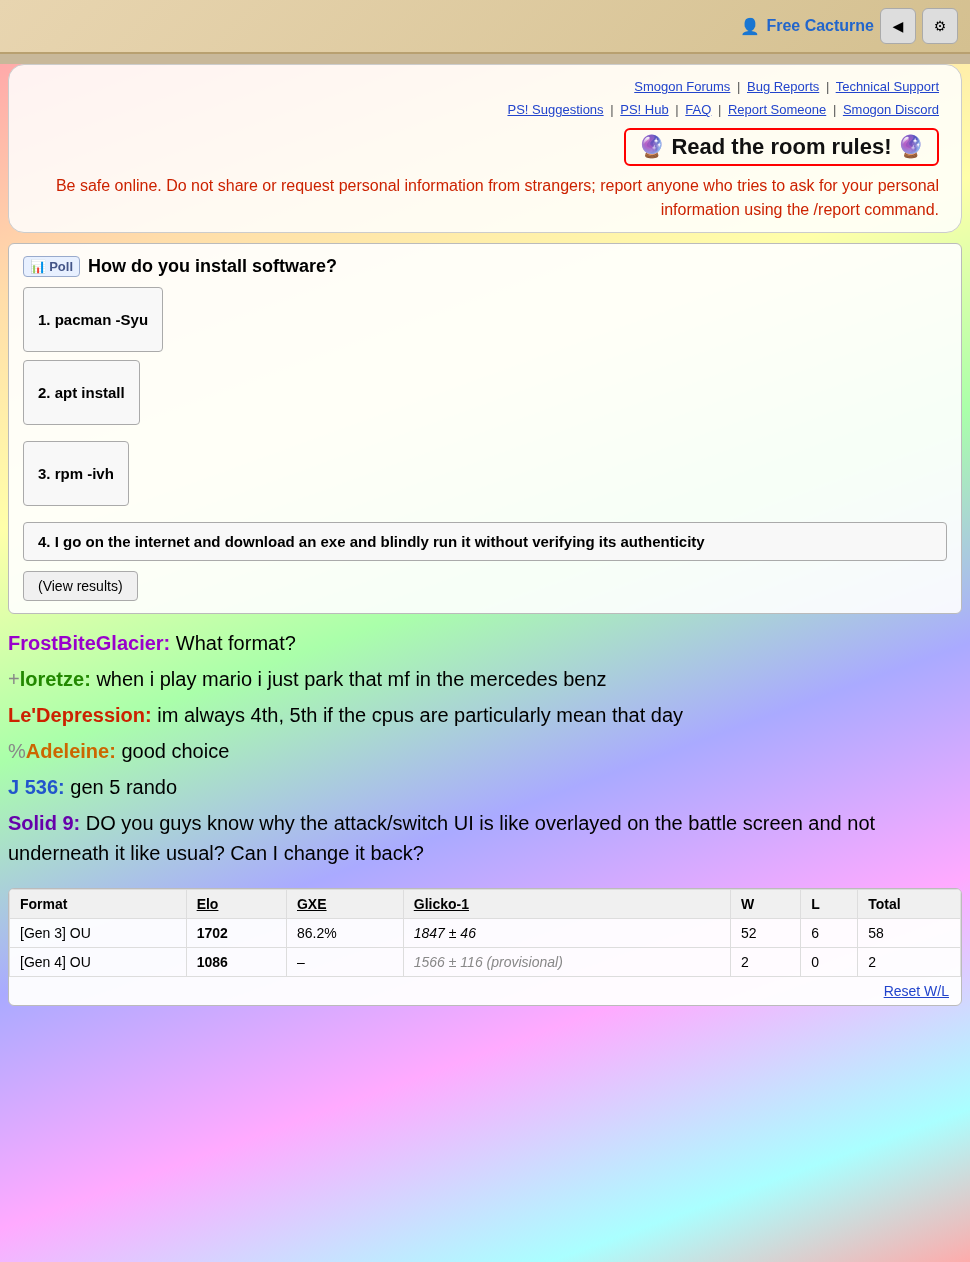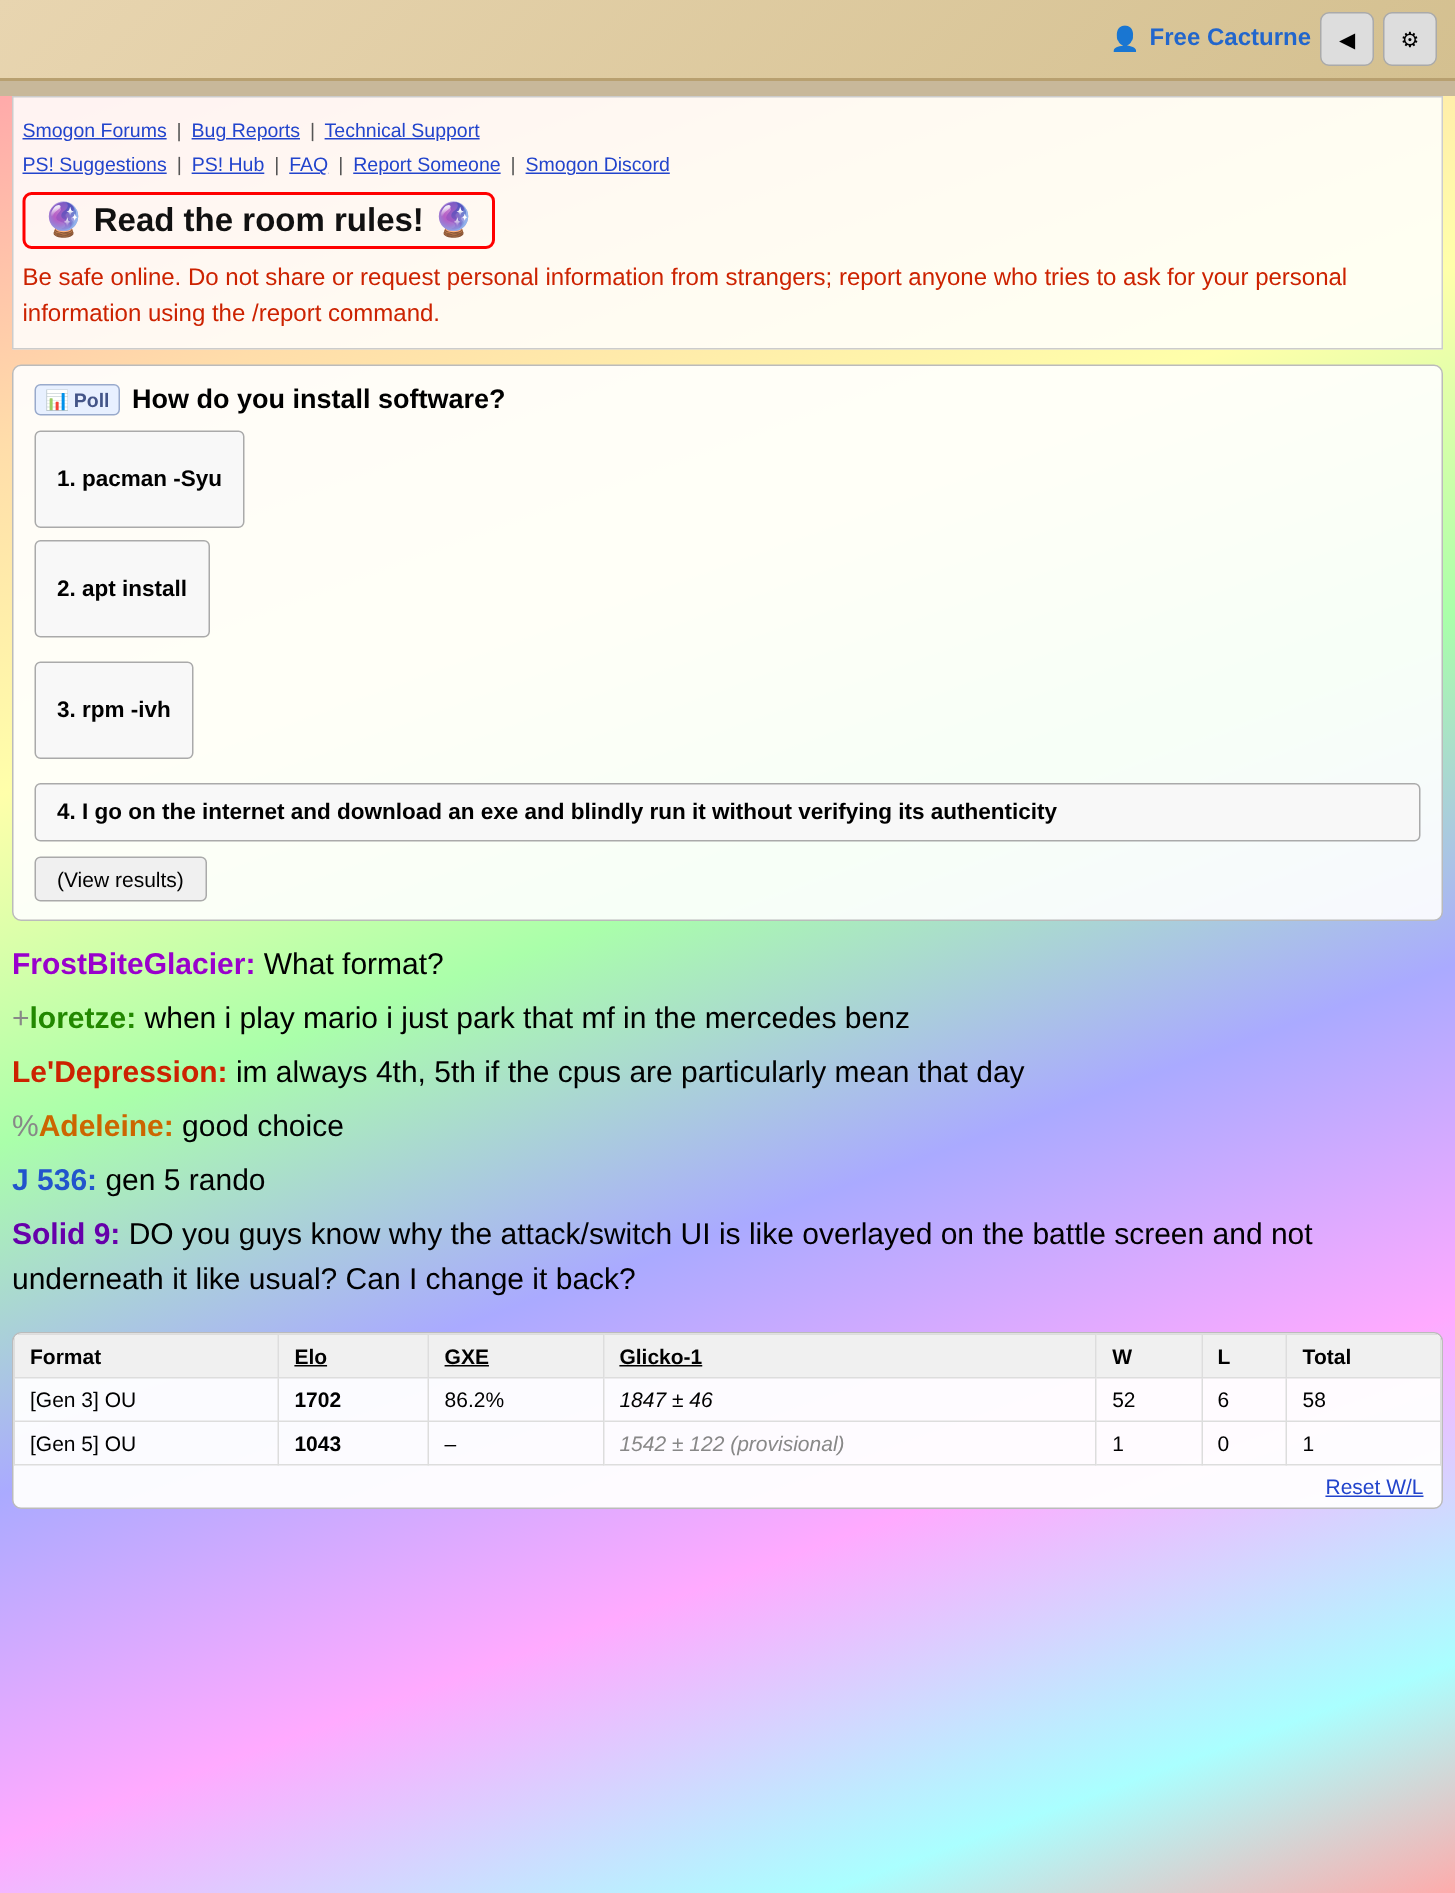--- a/index.html
+++ b/index.html
@@ -47,24 +47,24 @@
     .main-area {
       background: linear-gradient(160deg, #ffaaaa 0%, #ffddaa 15%, #ffffaa 30%, #aaffaa 45%, #aaaaff 60%, #ffaaff 75%, #aaffff 90%, #ffaaaa 100%);
       min-height: 1200px;
       padding: 0;
     }
 
     
     .notice-box {
       background: rgba(255,255,255,0.85);
       border: 1px solid #ccc;
-      border-radius: 0;
+      border-radius: 16px;
       margin: 10px 8px;
-      padding: 10px 6px;
-      text-align: left;
+      padding: 10px 22px;
+      text-align: right;
     }
     .notice-links {
       font-size: 13px;
       margin-bottom: 6px;
       line-height: 1.8;
     }
     .notice-links a {
       color: #2244cc;
       text-decoration: underline;
       cursor: pointer;
@@ -329,26 +329,26 @@
         <tr>
           <td>[Gen 3] OU</td>
           <td><strong>1702</strong></td>
           <td>86.2%</td>
           <td><em>1847 ± 46</em></td>
           <td>52</td>
           <td>6</td>
           <td>58</td>
         </tr>
         <tr>
-          <td>[Gen 5] OU</td>
-          <td><strong>1043</strong></td>
+          <td>[Gen 4] OU</td>
+          <td><strong>1086</strong></td>
           <td>–</td>
-          <td><span class="glicko-provisional"><em>1542 ± 122 (provisional)</em></span></td>
-          <td>1</td>
+          <td><span class="glicko-provisional"><em>1566 ± 116 (provisional)</em></span></td>
+          <td>2</td>
           <td>0</td>
-          <td>1</td>
+          <td>2</td>
         </tr>
       </tbody>
     </table>
     <a class="reset-link">Reset W/L</a>
   </div>
 
 </div>
 
 </body></html>

